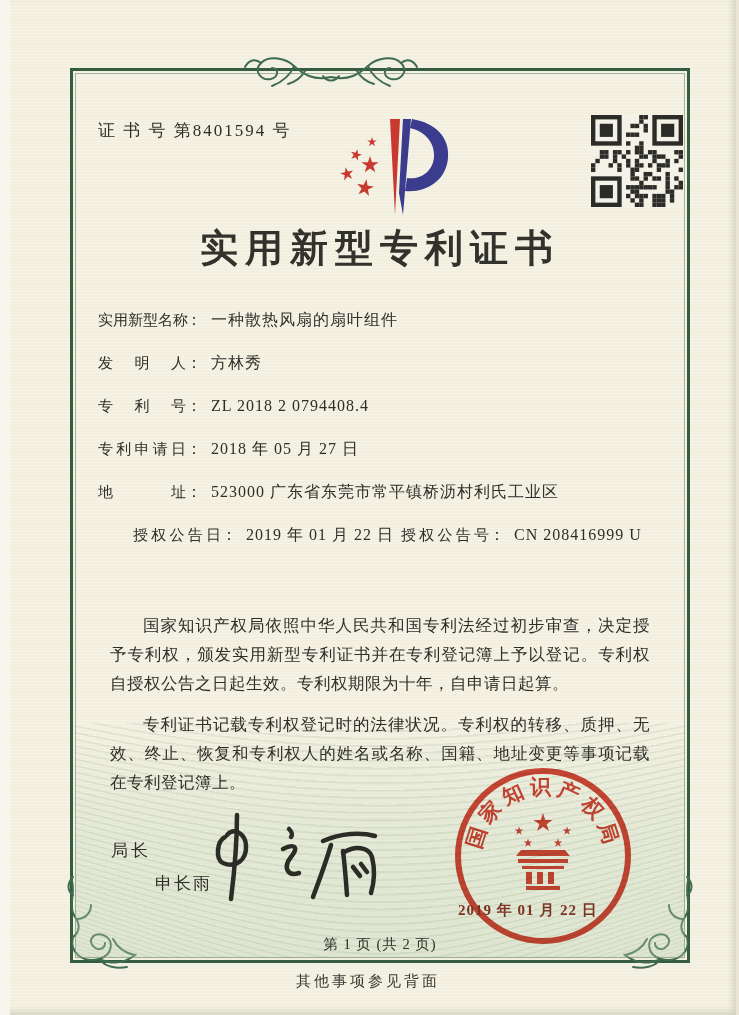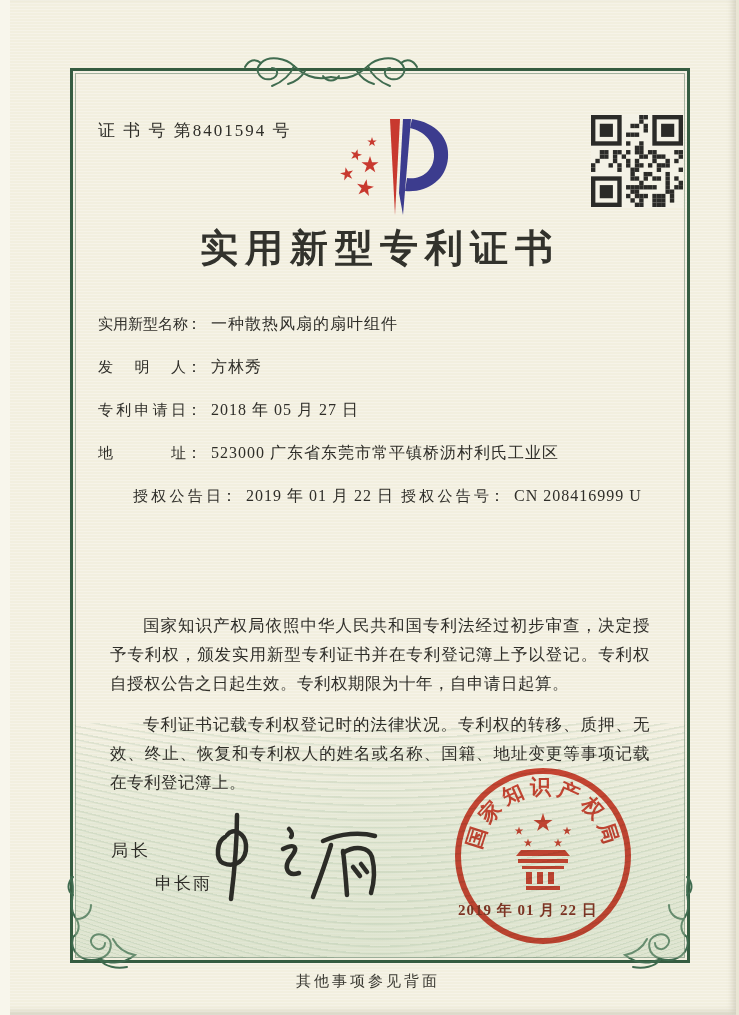--- a/index.html
+++ b/index.html
@@ -33,21 +33,21 @@
     pointer-events:none;
   }
   .cert-no{position:absolute;left:25px;top:48px;font-size:17px;letter-spacing:2px;}
   .logo{position:absolute;left:240px;top:40px;width:145px;height:112px;}
   .qr{position:absolute;left:518px;top:44px;width:92px;height:92px;}
   .title{
     position:absolute;left:0;right:0;top:152px;text-align:center;
     font-size:38px;font-weight:700;letter-spacing:7px;color:#32322c;
   }
   .fields{position:absolute;left:25px;top:240px;right:18px;font-size:16px;}
-  .row{margin-bottom:25px;height:18px;line-height:26px;white-space:nowrap;}
+  .row{margin-bottom:25px;height:18px;line-height:18px;white-space:nowrap;}
   .flabel{
     display:inline-block;width:88px;font-size:15px;vertical-align:bottom;
     text-align:justify;text-align-last:justify;
   }
   .colon{margin-right:9px;}
   .fvalue{letter-spacing:1px;}
   .pairwrap{display:inline-block;}
   .pair1{width:268px;margin-left:35px;}
   .paras{
     position:absolute;left:25px;right:25px;top:528px;
@@ -259,20 +259,23 @@
     <div class="title">实用新型专利证书</div>
 
     <div class="fields">
       <div class="row">
         <span class="flabel">实用新型名称</span><span class="colon">：</span><span class="fvalue">一种散热风扇的扇叶组件</span>
       </div>
       <div class="row">
         <span class="flabel">发明人</span><span class="colon">：</span><span class="fvalue">方林秀</span>
       </div>
       <div class="row">
+        <span class="flabel">专利号</span><span class="colon">：</span><span class="fvalue">ZL 2018 2 0794408.4</span>
+      </div>
+      <div class="row">
         <span class="flabel">专利申请日</span><span class="colon">：</span><span class="fvalue">2018 年 05 月 27 日</span>
       </div>
       <div class="row">
         <span class="flabel">地址</span><span class="colon">：</span><span class="fvalue">523000 广东省东莞市常平镇桥沥村利氏工业区</span>
       </div>
       <div class="row">
         <span class="pairwrap pair1">
           <span class="flabel">授权公告日</span><span class="colon">：</span><span class="fvalue">2019 年 01 月 22 日</span>
         </span><span class="pairwrap">
           <span class="flabel">授权公告号</span><span class="colon">：</span><span class="fvalue">CN 208416999 U</span>
@@ -323,16 +326,17 @@
           <rect x="74" y="105" width="42" height="3"></rect>
           <rect x="78" y="111" width="6" height="12"></rect>
           <rect x="89" y="111" width="6" height="12"></rect>
           <rect x="100" y="111" width="6" height="12"></rect>
           <rect x="78" y="125" width="34" height="4"></rect>
         </g>
       </svg>
       <div class="seal-date">2019 年 01 月 22 日</div>
     </div>
 
+    <div class="page-indicator">第 1 页 (共 2 页)</div>
   </div>
 
   <div class="back-note">其他事项参见背面</div>
 </div>
 
 </body></html>

